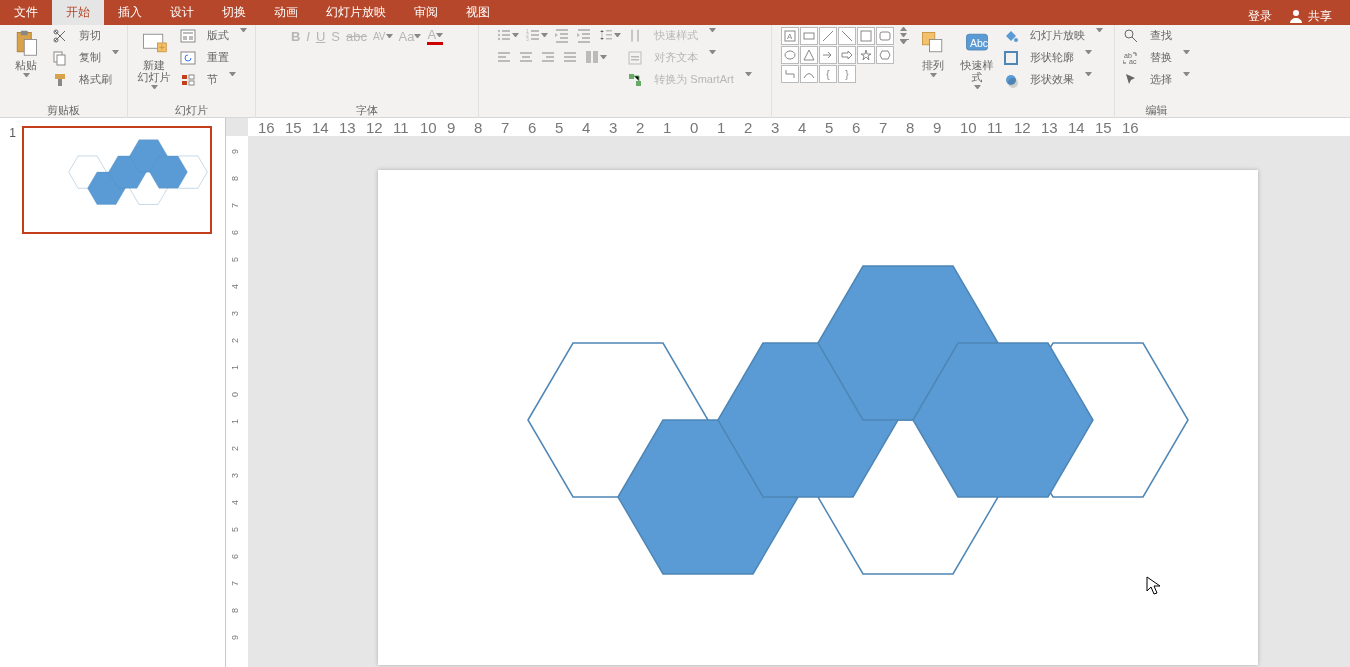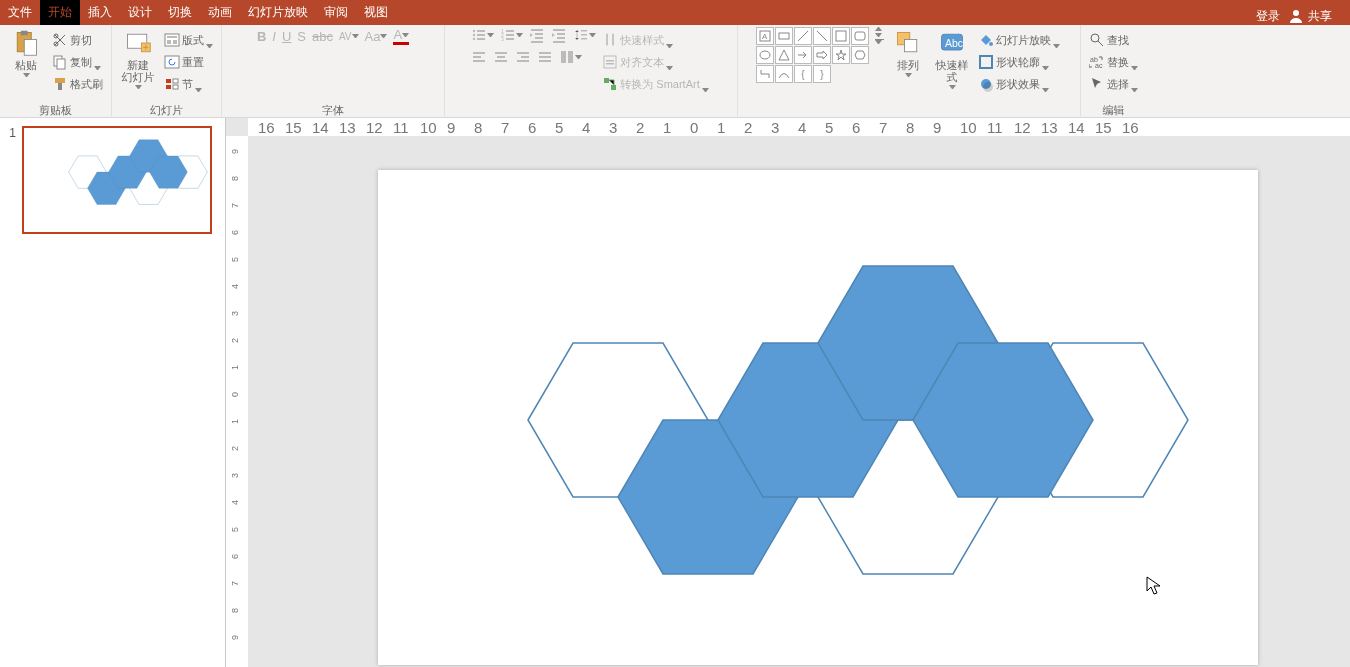--- a/index.html
+++ b/index.html
@@ -1,33 +1,33 @@
 <!DOCTYPE html>
 <html><head>
 <meta charset="utf-8">
 <style>
 html,body{margin:0;padding:0;font-family:"Microsoft YaHei",sans-serif;font-size:12px;background:#fff;color:#444;user-select:none;overflow:hidden}
 .app{width:1350px;height:667px;display:flex;flex-direction:column;background:#e6e6e6}
 .tabbar{height:25px;background:#b7472a;display:flex;align-items:stretch;color:#fff}
-.tabbar .tab{padding:0 8px;display:flex;align-items:center;cursor:pointer;font-size:12px}
-.tabbar .tab.active{background:#000000;color:#b7472a}
+.tabbar .tab{padding:0 14px;display:flex;align-items:center;cursor:pointer;font-size:12px}
+.tabbar .tab.active{background:#e5e5e5;color:#b7472a}
 .tabbar .spacer{flex:1}
 .tabbar .tell{display:flex;align-items:center;color:#f1c9bf;font-size:12px;gap:4px;padding-left:8px}
-.tabbar .right{display:flex;align-items:center;gap:0;padding:16px 10px;font-size:12px}
+.tabbar .right{display:flex;align-items:center;gap:8px;padding:16px 10px;font-size:12px}
 .tabbar .right .share{display:flex;align-items:center;gap:4px;background:#a53e24;padding:0 8px;height:100%}
 
 .ribbon{height:92px;background:#f3f2f1;border-bottom:1px solid #d7d7d7;display:flex}
 .group{border-right:1px solid #e1e1e1;display:flex;flex-direction:column;align-items:center;padding:2px 6px 0;height:100%}
 .group-body{flex:1;display:flex;align-items:flex-start;gap:4px}
 .group-label{font-size:11px;color:#666;text-align:center;width:100%;padding:1px 0;margin-top:auto}
 
 .bigbtn{display:flex;flex-direction:column;align-items:center;justify-content:center;width:40px;padding-top:2px;gap:2px;color:#666}
 .bigbtn .ico{width:28px;height:28px;display:flex;align-items:center;justify-content:center}
 .bigbtn .lbl{font-size:11px;line-height:12px;text-align:center}
-.smallrow{display:flex;align-items:flex-end;gap:2px;color:#666;font-size:11px;padding:1px 2px;height:20px;white-space:nowrap}
+.smallrow{display:flex;align-items:flex-start;gap:11px;color:#666;font-size:11px;padding:1px 2px;height:20px;white-space:nowrap}
 .smallrow.dis{color:#b6b6b6}
 .stack{display:flex;flex-direction:column;gap:0}
 .ssvg{width:16px;height:16px;flex:none}
 .dd{width:7px;height:4px}
 .dd::before{content:"";display:block;border-left:3px solid transparent;border-right:3px solid transparent;border-top:4px solid #888}
 
 .fontname{width:90px;height:20px;border:1px solid #c8c8c8;background:#fff;color:#bbb;padding:0 4px;display:flex;align-items:center}
 .fontsize{width:34px;height:20px;border:1px solid #c8c8c8;background:#fff;color:#444;padding:0 4px;display:flex;align-items:center}
 .btnrow{display:flex;gap:6px;align-items:center;color:#b6b6b6;font-size:13px}
 .btnrow span{display:flex;align-items:center}

